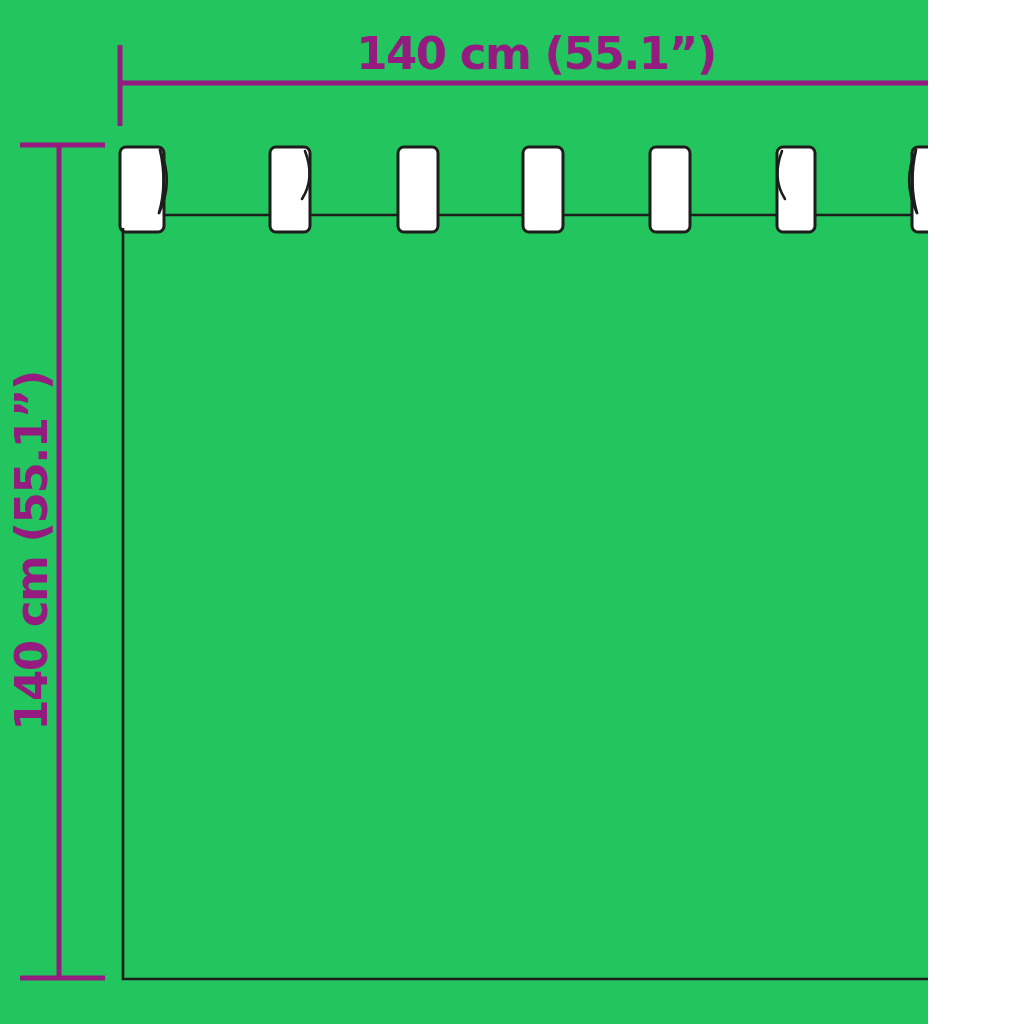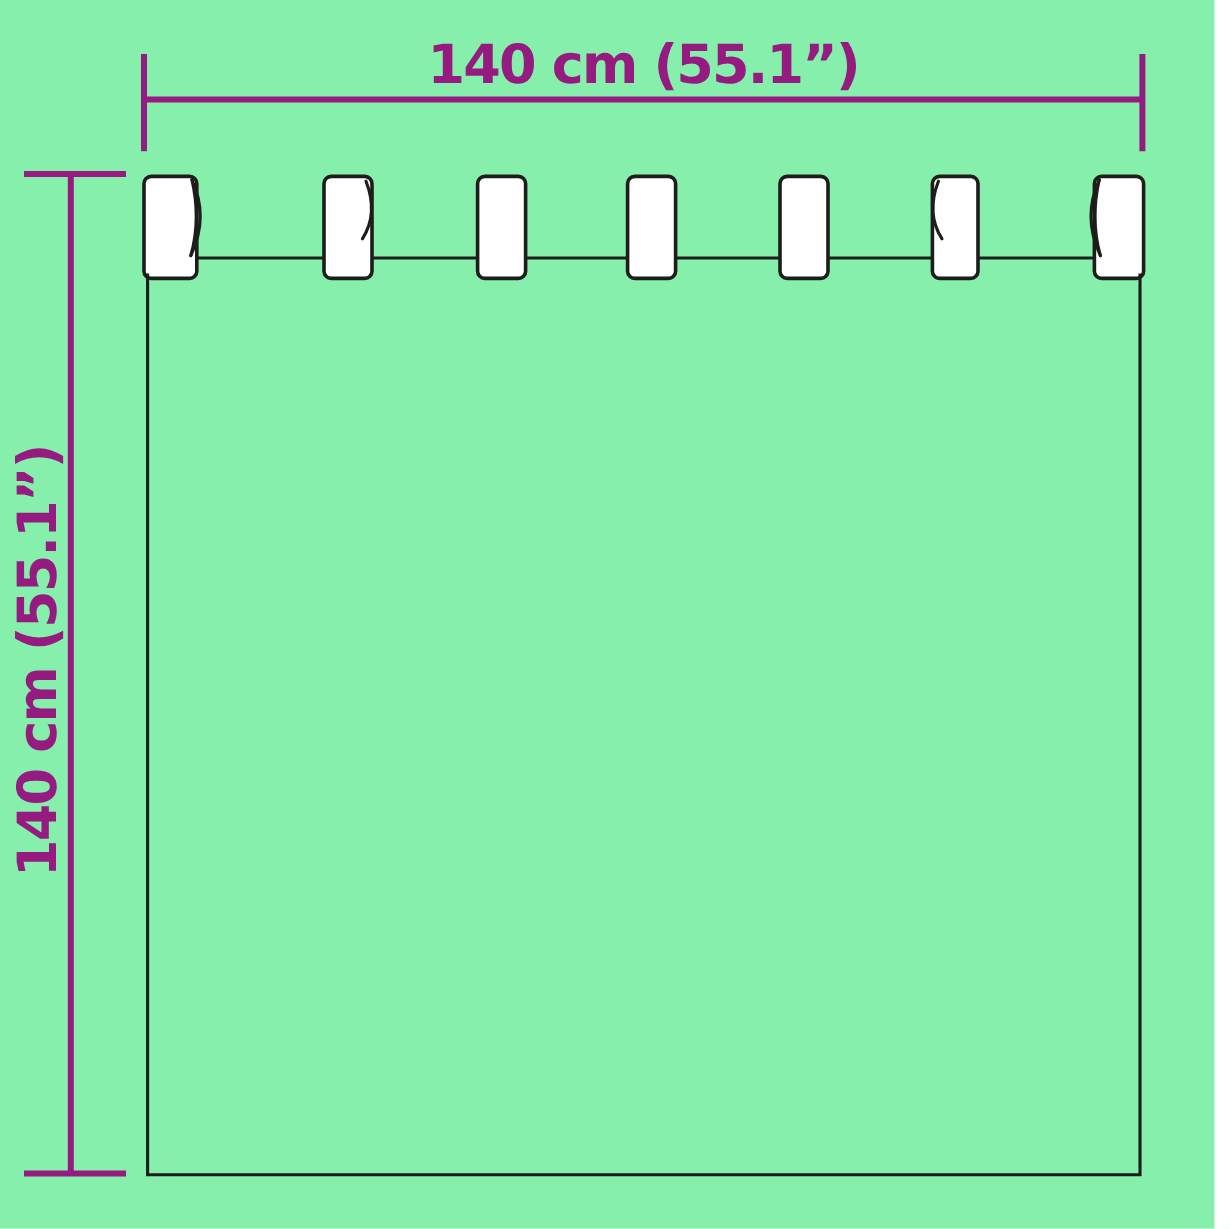--- a/index.html
+++ b/index.html
@@ -2,23 +2,23 @@
 <html><head>
 <meta charset="utf-8">
 <style>
   html, body {
     margin: 0;
     padding: 0;
     background: #ffffff;
   }
   .stage {
     position: relative;
-    width: 1012px;
+    width: 928px;
     height: 1024px;
-    background: #86efac;
+    background: #22c55e;
     overflow: hidden;
     font-family: "DejaVu Sans", "Liberation Sans", sans-serif;
   }
   .diagram-svg {
     position: absolute;
     left: 0;
     top: 0;
   }
   .curtain-line {
     stroke: #1d1d1b;

